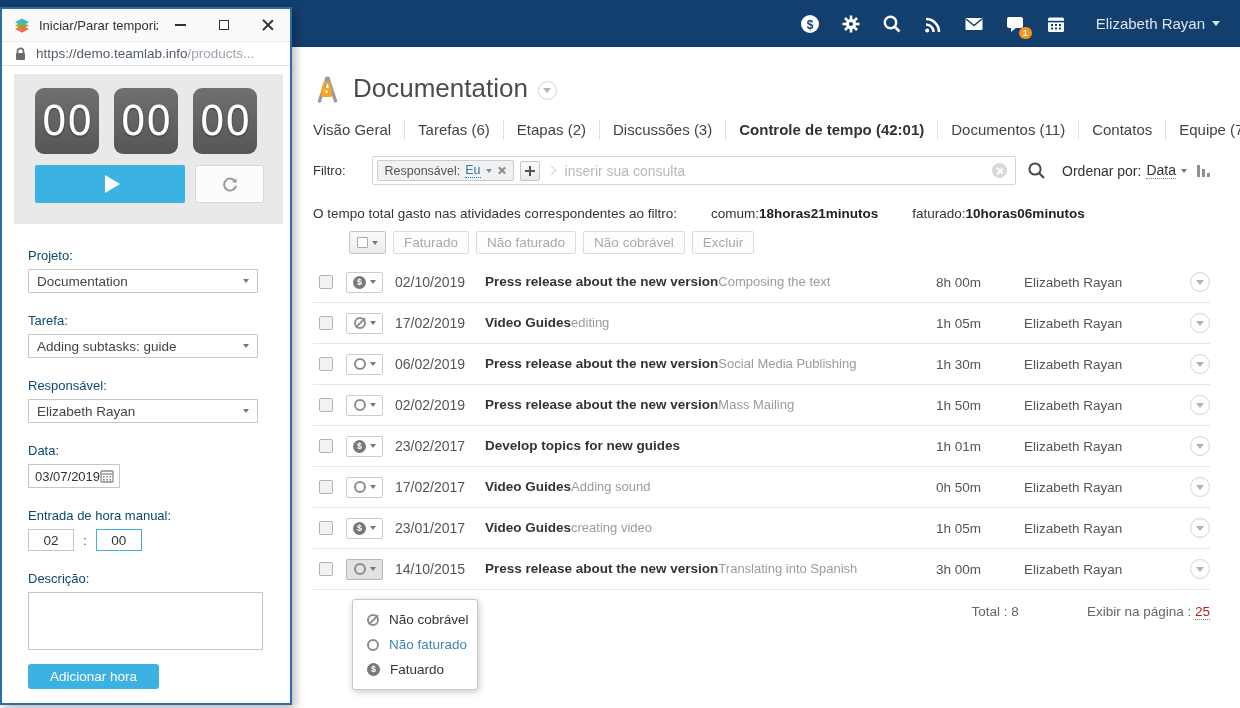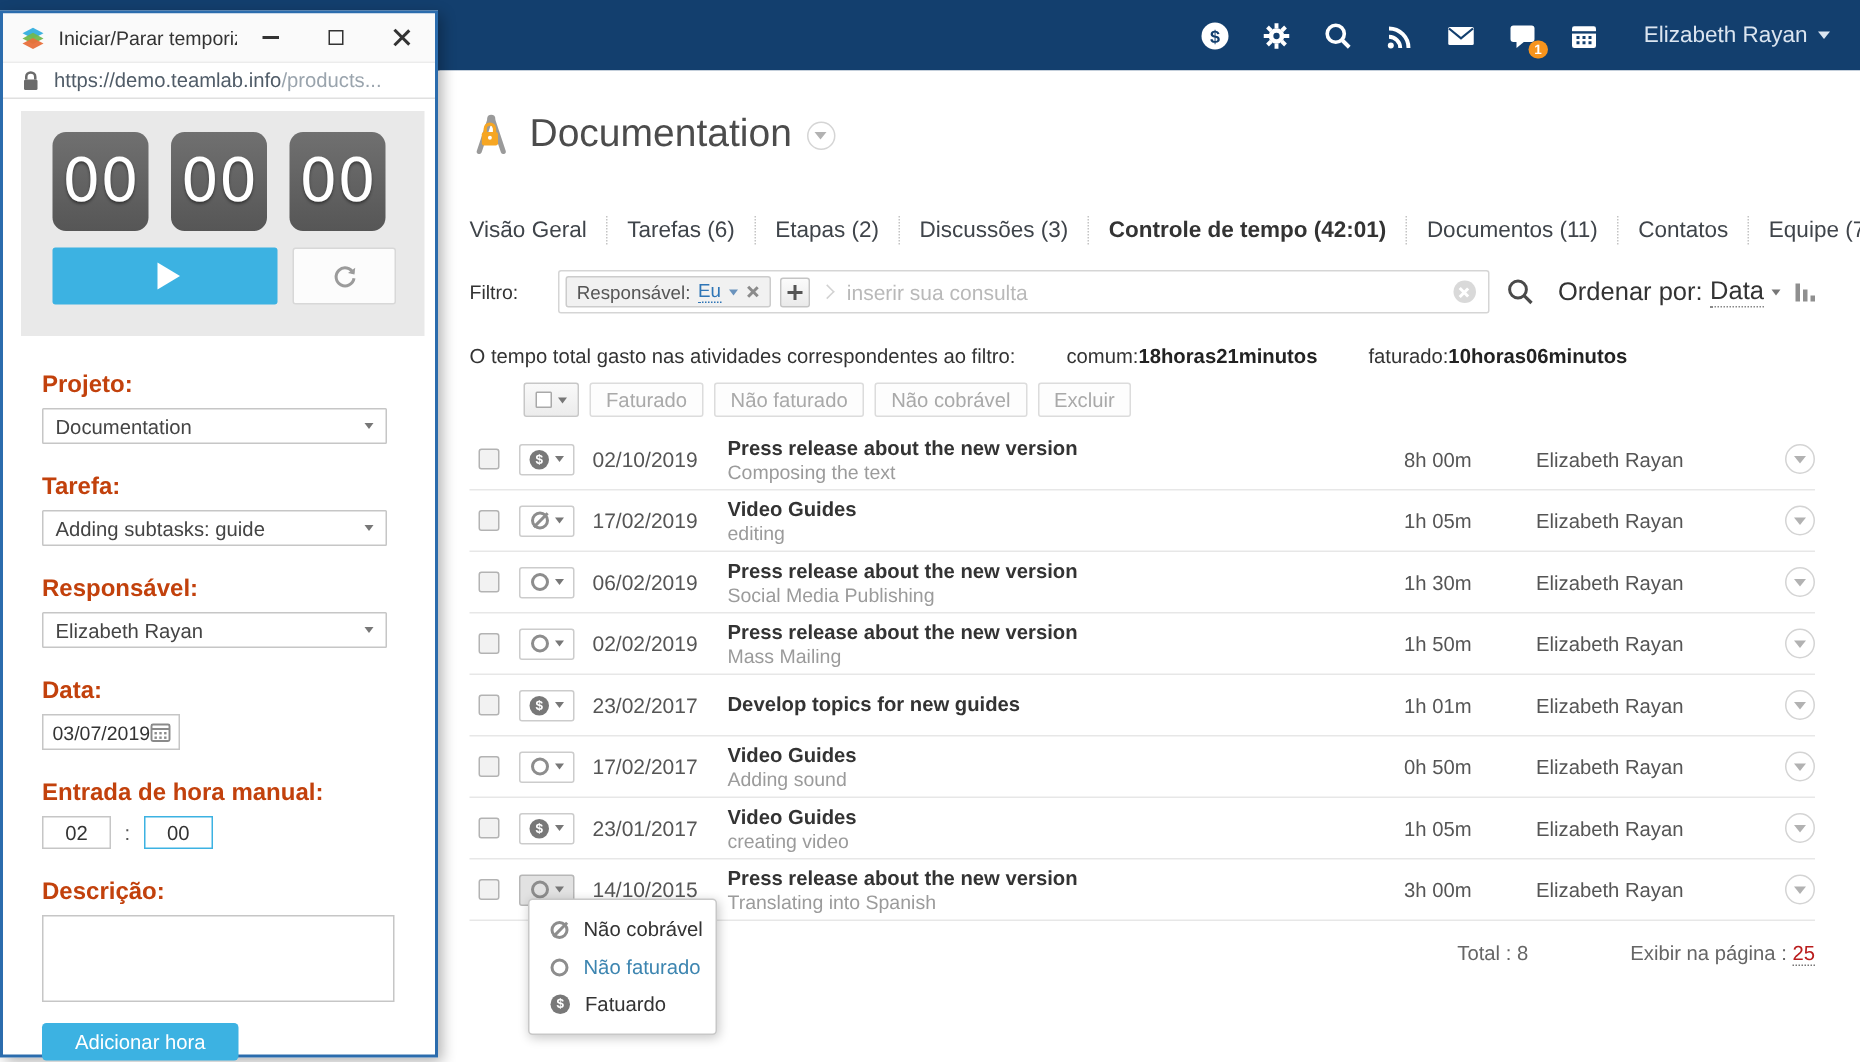--- a/index.html
+++ b/index.html
@@ -23,21 +23,21 @@
   
   .main { position:absolute; left:293px; top:47px; right:0; bottom:0; background:#fff;
     padding:0 30px 0 20px; }
 
   .page-title { display:flex; align-items:center; gap:10px; margin-top:26px; }
   .title-text { font-size:26px; color:#4c4c4c; }
   .title-caret { width:19px; height:19px; border:1px solid #d5d5d5; border-radius:50%;
     display:flex; align-items:center; justify-content:center; margin-top:4px; cursor:pointer; }
   .tri-gray { width:0; height:0; border-left:4px solid transparent; border-right:4px solid transparent; border-top:5px solid #b2b2b2; }
 
-  .tabs { display:flex; align-items:center; margin-top:40px; font-size:15px; color:#3f444a;text-align:right; }
+  .tabs { display:flex; align-items:center; margin-top:16px; font-size:15px; color:#3f444a;text-align:right; }
   .tab { padding:1px 13px; border-left:1px dotted #c4c4c4; white-space:nowrap; cursor:pointer; }
   .tab:first-child { border-left:none; padding-left:0; }
   .tab.active { font-weight:bold; color:#333; }
 
   .filter-row { display:flex; align-items:center; margin-top:17px; }
   .filter-label { font-size:13px; color:#333; margin-right:26px; }
   .filter-box { flex:1; height:29px; border:1px solid #d5d5d5; border-radius:2px; background:#fff;
     display:flex; align-items:center; padding:0 8px 0 4px; gap:6px; }
   .chip { height:21px; background:#f1f1f1; border:1px solid #ccc; border-radius:2px;
     display:flex; align-items:center; gap:5px; padding:0 7px; font-size:12.5px; cursor:pointer; }
@@ -50,21 +50,21 @@
   .plus-btn { width:20px; height:20px; border:1px solid #c5c5c5; border-radius:2px;
     background:linear-gradient(#fbfbfb,#eaeaea); position:relative; cursor:pointer; }
   .plus-btn::before { content:""; position:absolute; left:4px; top:8.5px; width:10px; height:1.8px; background:#555; }
   .plus-btn::after { content:""; position:absolute; left:8.2px; top:4px; width:1.8px; height:10px; background:#555; }
   .chev { width:7px; height:7px; border-top:1.5px solid #d2d2d2; border-right:1.5px solid #d2d2d2; transform:rotate(45deg); margin-left:2px; }
   .placeholder { color:#b9b9b9; font-size:14px; margin-left:4px; flex:1; }
   .clear-btn { width:15px; height:15px; border-radius:50%; background:#d9d9d9; position:relative; cursor:pointer; }
   .clear-btn::before,.clear-btn::after { content:""; position:absolute; left:6.7px; top:3.5px; width:1.6px; height:8px; background:#fff; }
   .clear-btn::before { transform:rotate(45deg); } .clear-btn::after { transform:rotate(-45deg); }
   .search-btn { margin-left:11px; cursor:pointer; display:flex; }
-  .sort { display:flex; align-items:center; gap:5px; font-size:17px; color:#333; margin-left:16px; white-space:nowrap; }
+  .sort { display:flex; align-items:center; gap:5px; font-size:14px; color:#333; margin-left:16px; white-space:nowrap; }
   .sort-value { border-bottom:1px dotted #888; cursor:pointer; }
   .caret-dk { width:0; height:0; border-left:3.5px solid transparent; border-right:3.5px solid transparent; border-top:4.5px solid #777; }
   .sort-bars { display:flex; align-items:flex-end; gap:2px; margin-left:5px; cursor:pointer; }
   .sort-bars i { display:block; width:3px; background:#8f8f8f; }
   .sort-bars i:nth-child(1){height:12px;} .sort-bars i:nth-child(2){height:8px;} .sort-bars i:nth-child(3){height:4px;}
 
   .summary { margin-top:21px; display:flex; gap:34px; font-size:13.5px; color:#333; white-space:nowrap; }
   .summary b { color:#222; }
 
   .bulk-row { margin-top:10px; display:flex; gap:7px;padding-left:36px; }
@@ -74,21 +74,21 @@
   .bulk-btn { height:23px; padding:0 10px; border:1px solid #dcdcdc; border-radius:2px;
     background:#fdfdfd; color:#a9a9a9; display:flex; align-items:center; font-size:13.5px; cursor:default; }
 
   .table { margin-top:8px; }
   .row { display:flex; align-items:center; height:41px; border-bottom:1px solid #e7e7e7; padding-left:6px; }
   .cb { width:14px; height:14px; border:1px solid #b3b3b3; background:#f2f2f2; border-radius:2px; margin-right:13px; flex:none; cursor:pointer; }
   .status-btn { width:37px; height:21px; border:1px solid #ccc; border-radius:2px; background:#fff;
     display:flex; align-items:center; justify-content:center; gap:4px; margin-right:12px; flex:none; cursor:pointer; }
   .status-btn.pressed { background:#e2e2e2; border-color:#b7b7b7; }
   .date { width:72px; font-size:14px; color:#555; margin-right:18px; flex:none; }
-  .titles { flex:1; min-width:0; display:flex; flex-direction:column; justify-content:flex-start; }
+  .titles { flex:1; min-width:0; display:flex; flex-direction:row; justify-content:flex-start; }
   .t-title { font-size:13.5px; font-weight:bold; color:#333; line-height:16px; }
   .t-sub { font-size:13px; color:#9b9b9b; line-height:15px; }
   .dur { width:70px; padding-left:16px; margin-right:34px; font-size:13.5px; color:#555; flex:none; white-space:nowrap; }
   .person { width:166px; font-size:13.5px; color:#555; flex:none; }
   .action { width:20px; height:20px; border:1px solid #d4d4d4; border-radius:50%;
     display:flex; align-items:center; justify-content:center; flex:none; cursor:pointer; }
 
   .footer { display:flex; justify-content:flex-end; gap:68px; margin-top:14px; font-size:13.5px; color:#666; }
   .per-page-val { color:#b91c1c; border-bottom:1px dotted #777; cursor:pointer; }
 
@@ -130,21 +130,21 @@
     font-family:"DejaVu Sans", sans-serif; text-shadow:0 1px 2px rgba(0,0,0,.45); }
   .timer-btns { display:flex; gap:10px; margin-top:11px; }
   .play-btn { width:150px; height:38px; background:#3cb2e2; border-radius:2px;
     display:flex; align-items:center; justify-content:center; cursor:pointer; }
   .play-tri { width:0; height:0; border-left:15px solid #fff; border-top:9px solid transparent; border-bottom:9px solid transparent; margin-left:4px; }
   .refresh-btn { width:69px; height:38px; background:#fcfcfc; border:1px solid #d8d8d8; border-radius:2px;
     display:flex; align-items:center; justify-content:center; cursor:pointer; }
 
   .form { padding:24px 0 0 26px; }
   .f-group { margin-bottom:20px; }
-  .f-label { font-size:16px; font-weight:bold; color:#c2410c; margin-bottom:6px; }
+  .f-label { font-size:13px; font-weight:normal; color:#0c4a6e; margin-bottom:6px; }
   .f-select { width:230px; height:24px; border:1px solid #c6c6c6; border-radius:1px; background:#fff;
     display:flex; align-items:center; justify-content:space-between; padding:0 8px; font-size:13.5px; color:#444; cursor:pointer; }
   .f-date { width:92px; height:24px; border:1px solid #c6c6c6; background:#fff;
     display:flex; align-items:center; justify-content:space-between; padding:0 6px; font-size:13px; color:#333; cursor:text; }
   .hour-row { display:flex; align-items:center; gap:9px; }
   .hour-input { width:46px; height:22px; border:1px solid #c6c6c6; background:#fff;
     display:flex; align-items:center; justify-content:center; font-size:13.5px; color:#333; cursor:text; }
   .hour-input.focused { border-color:#3cb2e2; }
   .time-sep { color:#555; }
   .desc-box { width:235px; height:58px; border:1px solid #c6c6c6; background:#fff; cursor:text; }

